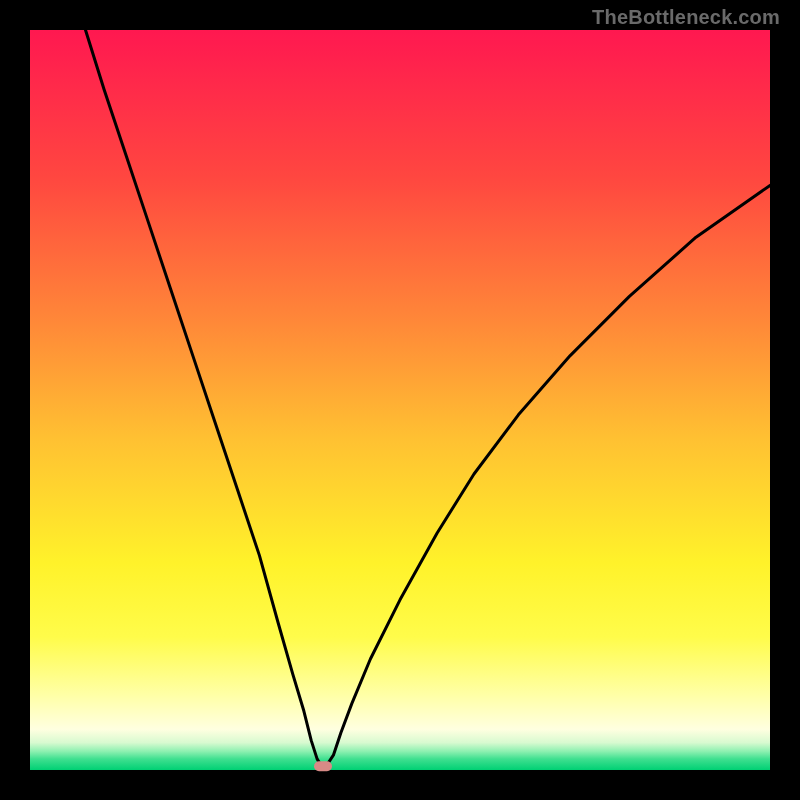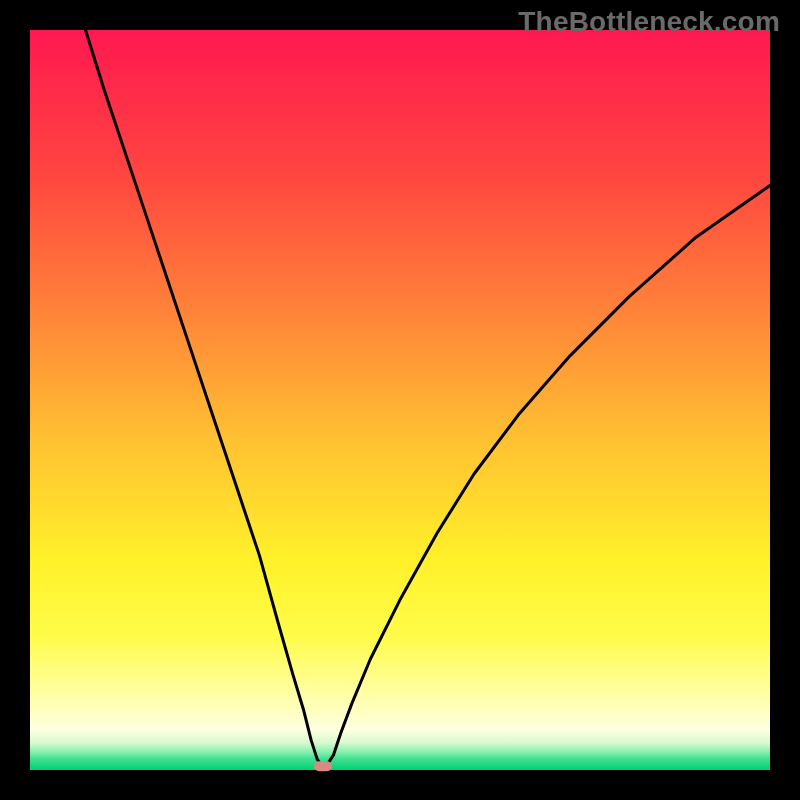--- a/index.html
+++ b/index.html
@@ -13,21 +13,21 @@
     position: relative;
   }
   svg {
     display: block;
   }
   .watermark {
     position: absolute;
     top: 6px;
     right: 20px;
     font-family: Arial, Helvetica, sans-serif;
-    font-size: 28px;
+    font-size: 20px;
     font-weight: bold;
     color: #6a6a6a;
     letter-spacing: 0.2px;
   }
 </style>
 </head>
 <body>
 
 <div class="container">
   <svg width="800" height="800" viewBox="0 0 800 800">

